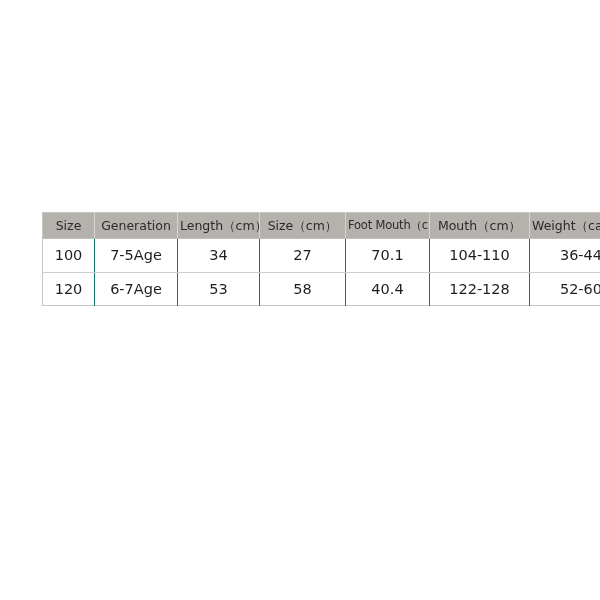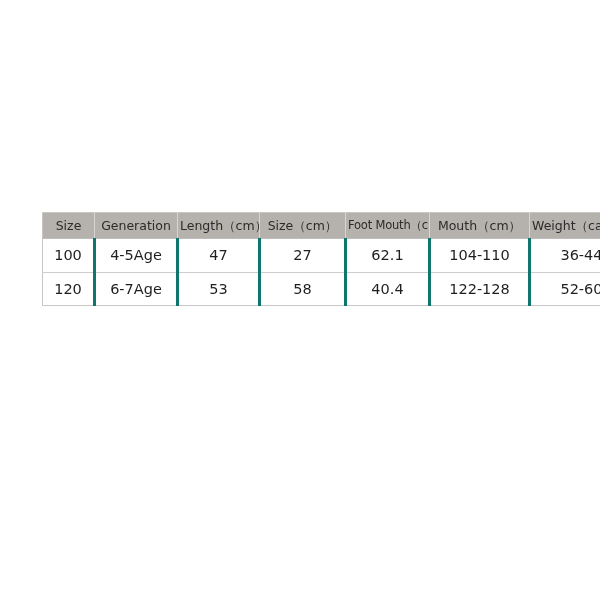--- a/index.html
+++ b/index.html
@@ -61,21 +61,21 @@
   }
 
   table.size-chart tbody td {
     background: #ffffff;
     color: #1f1f1f;
     font-size: 14.5px;
     height: 32.5px;
     line-height: 32.5px;
     padding: 0 2px;
     text-align: center;
-    border-right: 3px solid #0f766e;
+    border-right: 1px solid #0f766e;
     border-bottom: 1px solid #cfcdc9;
     white-space: nowrap;
     overflow: hidden;
   }
   table.size-chart tbody td:last-child {
     border-right: none;
   }
   table.size-chart tbody tr:last-child td {
     border-bottom: none;
   }
@@ -101,24 +101,24 @@
         <th>Length（cm）</th>
         <th>Size（cm）</th>
         <th class="tight">Foot Mouth（cm）</th>
         <th>Mouth（cm）</th>
         <th>Weight（catties）</th>
       </tr>
     </thead>
     <tbody>
       <tr>
         <td>100</td>
-        <td>4-5Age</td>
-        <td>47</td>
+        <td>7-5Age</td>
+        <td>34</td>
         <td>27</td>
-        <td>62.1</td>
+        <td>70.1</td>
         <td>104-110</td>
         <td>36-44</td>
       </tr>
       <tr>
         <td>120</td>
         <td>6-7Age</td>
         <td>53</td>
         <td>58</td>
         <td>40.4</td>
         <td>122-128</td>

